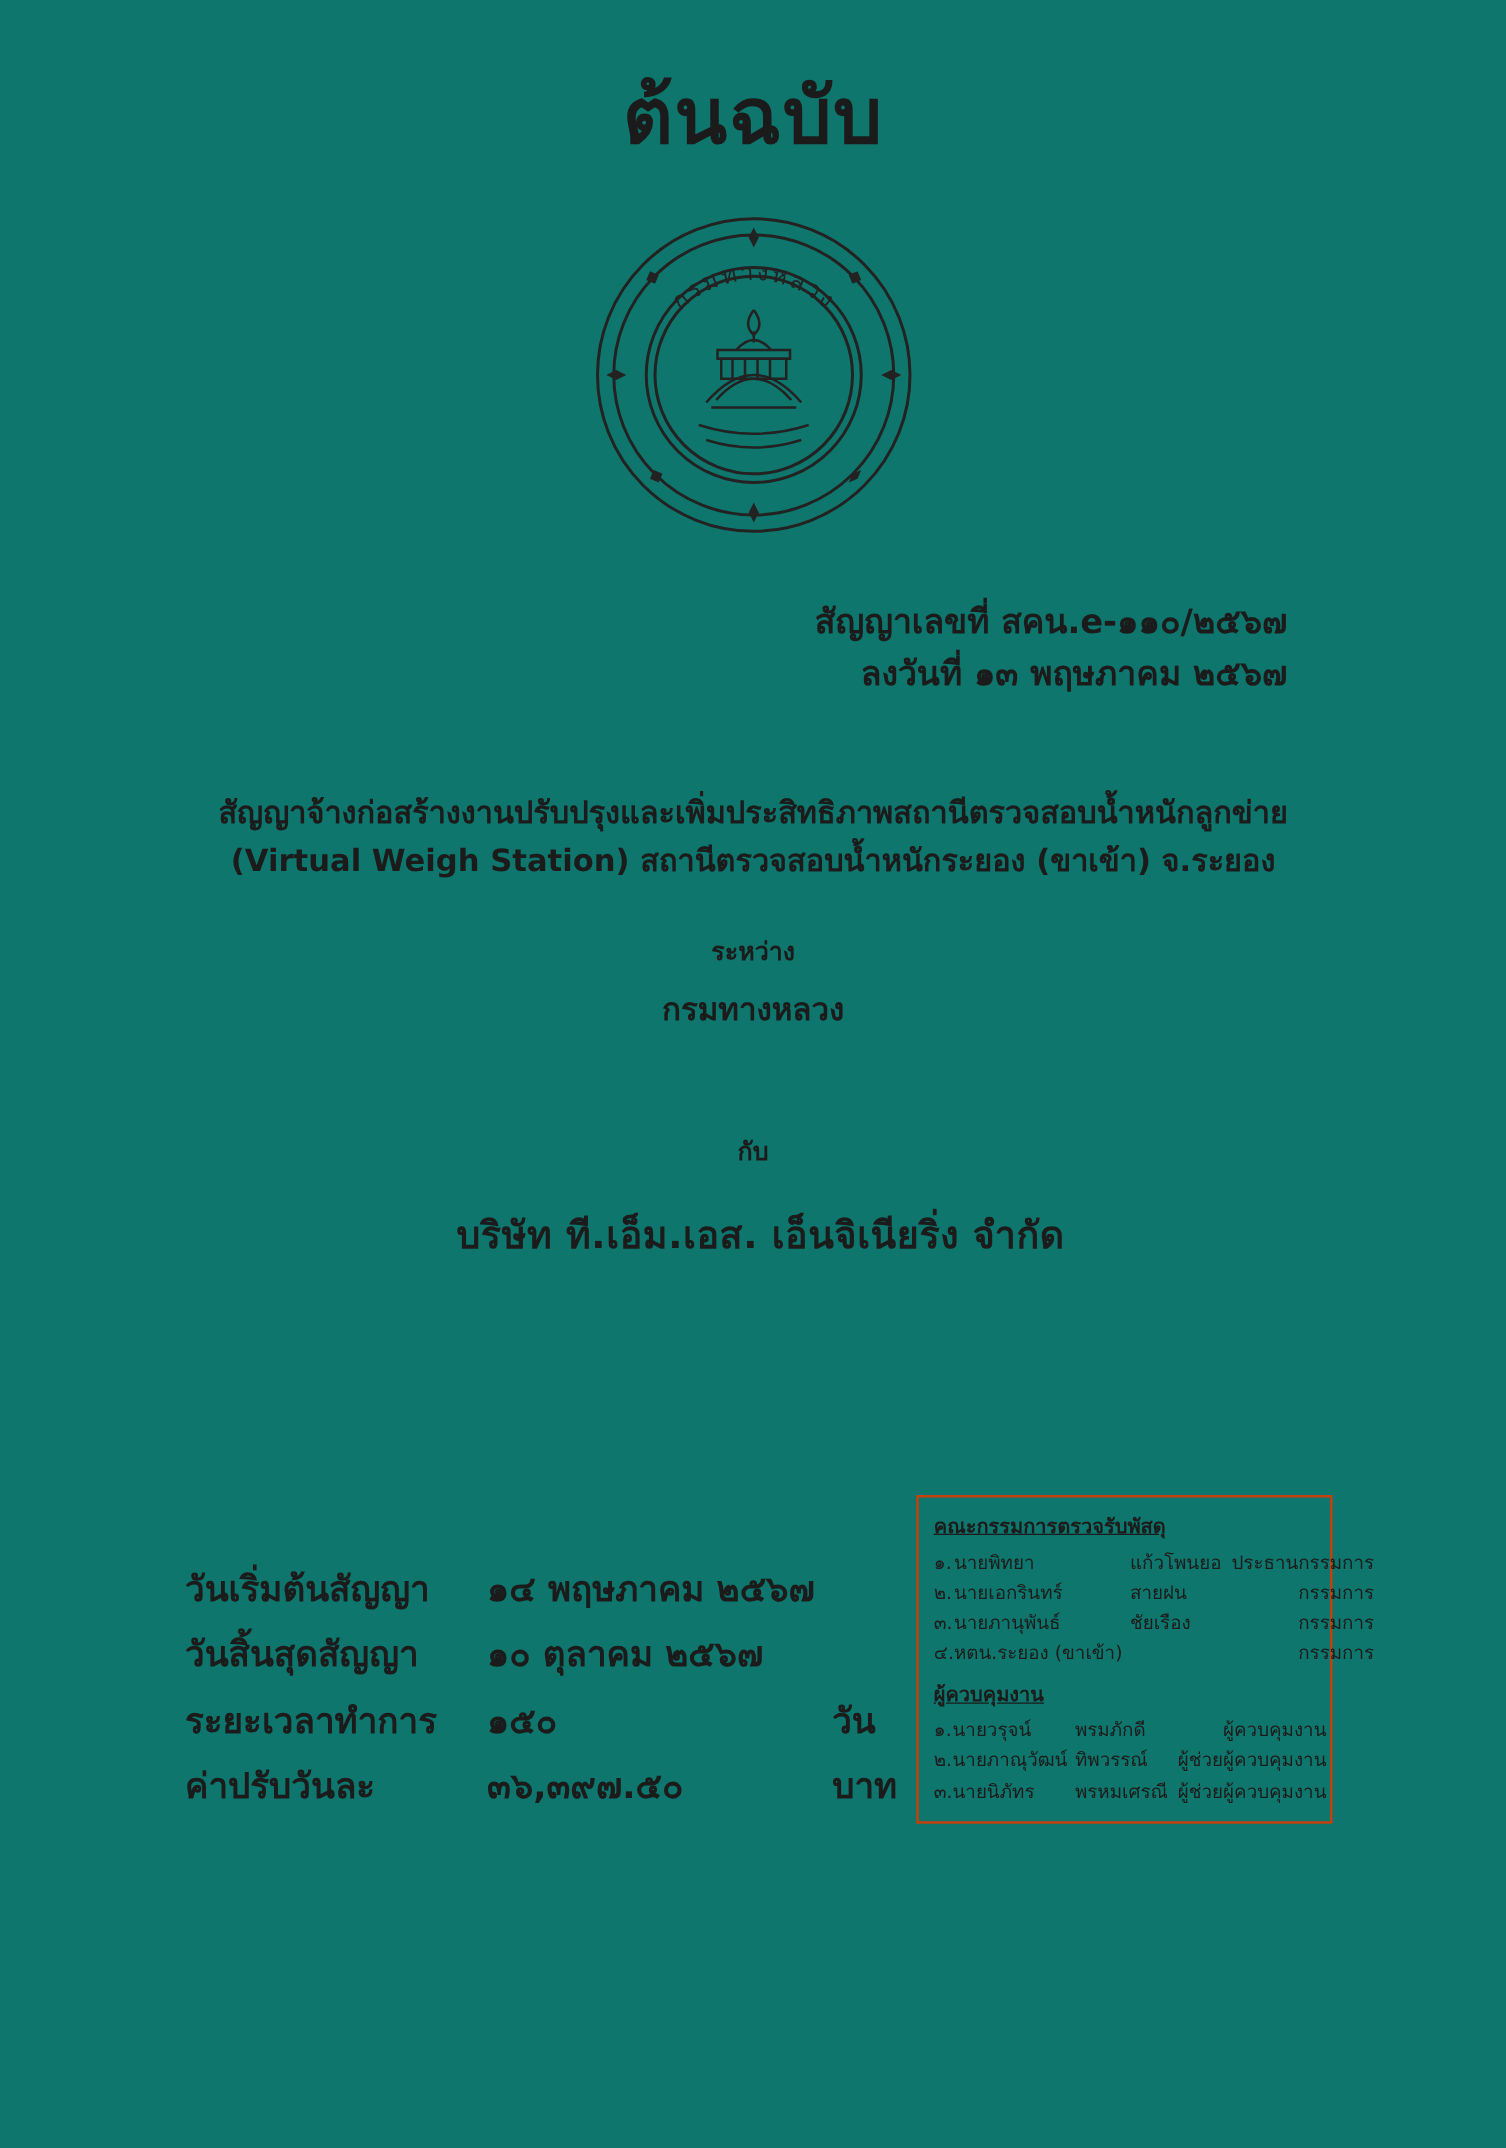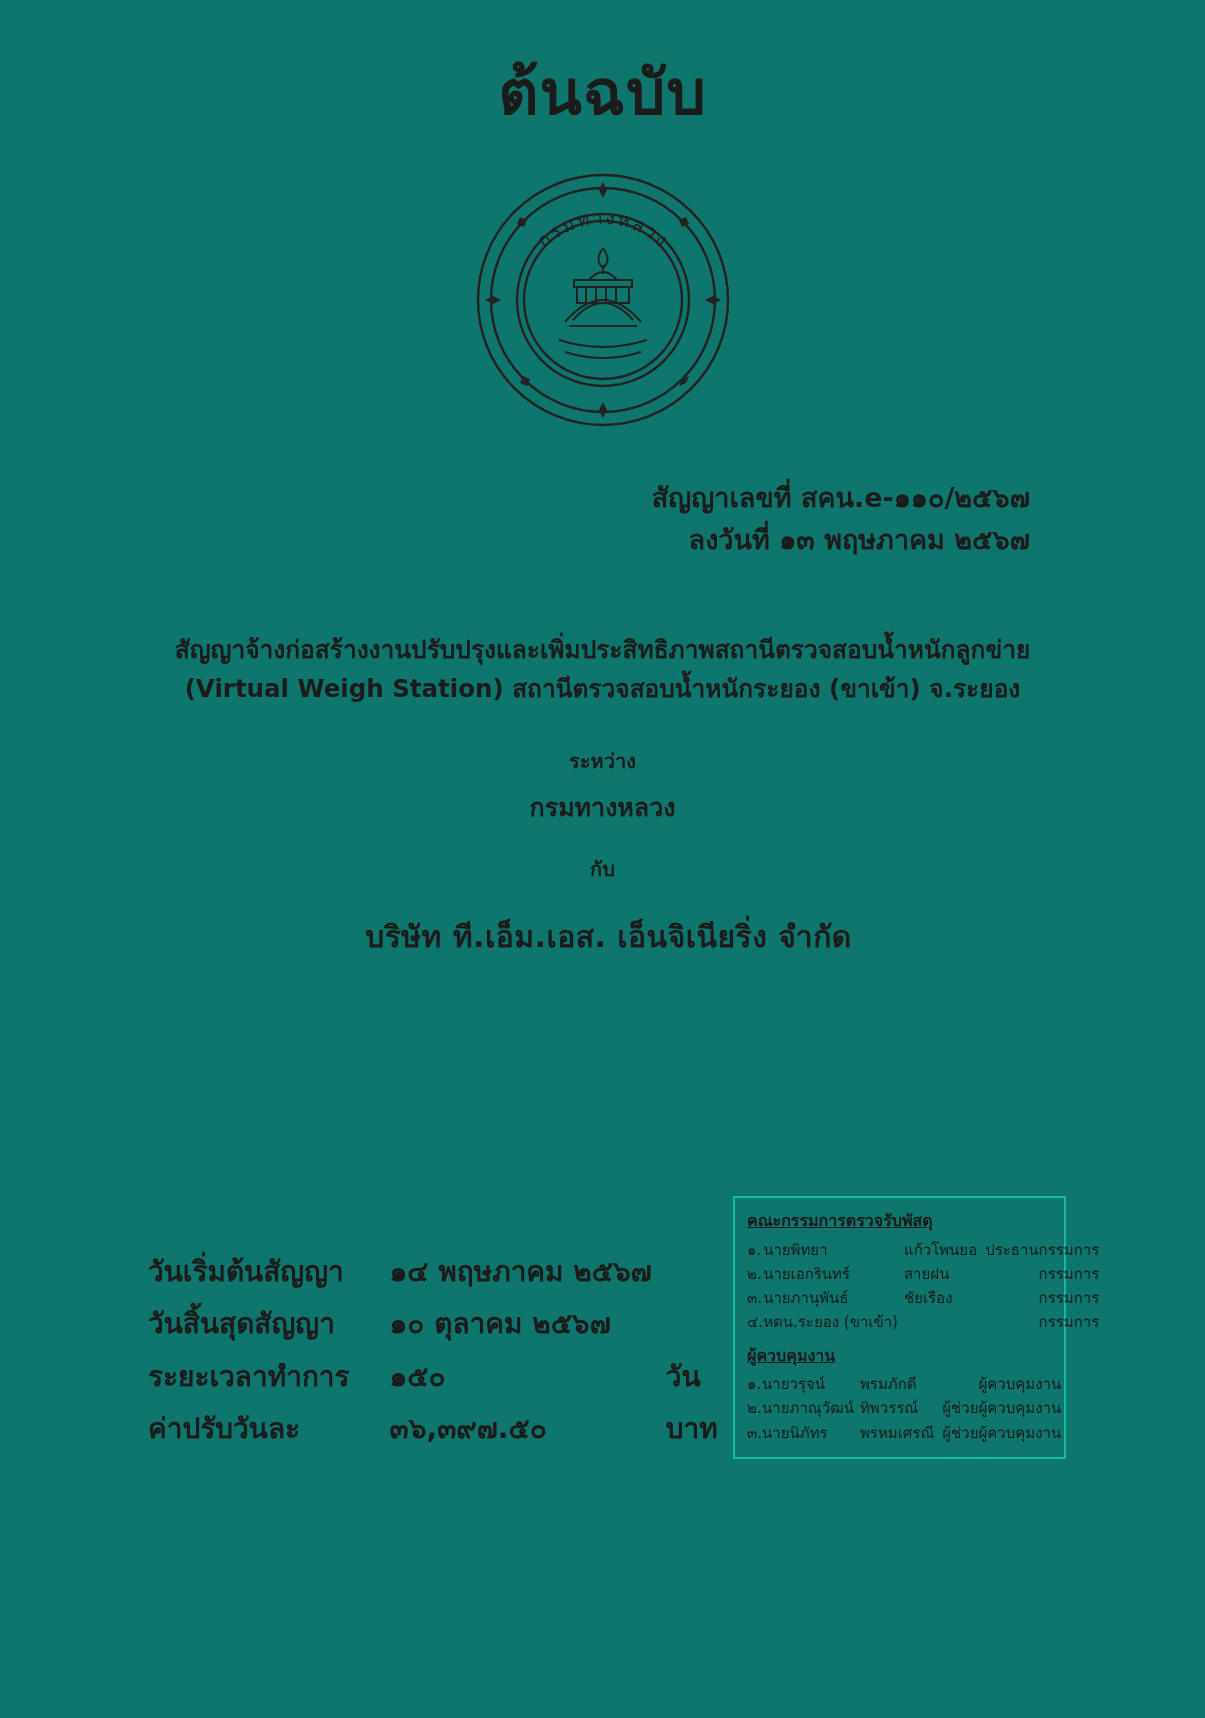--- a/index.html
+++ b/index.html
@@ -85,21 +85,21 @@
   .parties .with {
     font-weight: 600;
     font-size: 20px;
   }
   .parties .party-a {
     font-weight: 700;
     font-size: 25px;
     margin-top: 22px;
   }
   .parties .with {
-    margin-top: 36px;
+    margin-top: 88px;
   }
   .parties .party-b {
     font-weight: 700;
     font-size: 30px;
     margin-top: 40px;
     letter-spacing: .5px;
     margin-left: 12px;
   }
 
   
@@ -129,21 +129,21 @@
   .summary td.unit {
     padding-left: 14px;
   }
 
   
   .committee {
     position: absolute;
     left: 733px;
     top: 1196px;
     width: 333px;
-    border: 2px solid #14b8a6;
+    border: 2px solid #c2410c;
     padding: 12px 10px 12px 12px;
     box-sizing: border-box;
     font-size: 15px;
     line-height: 1.35;
   }
   .committee .group-head {
     font-weight: 700;
     text-decoration: underline;
     font-size: 16px;
     margin-bottom: 6px;

